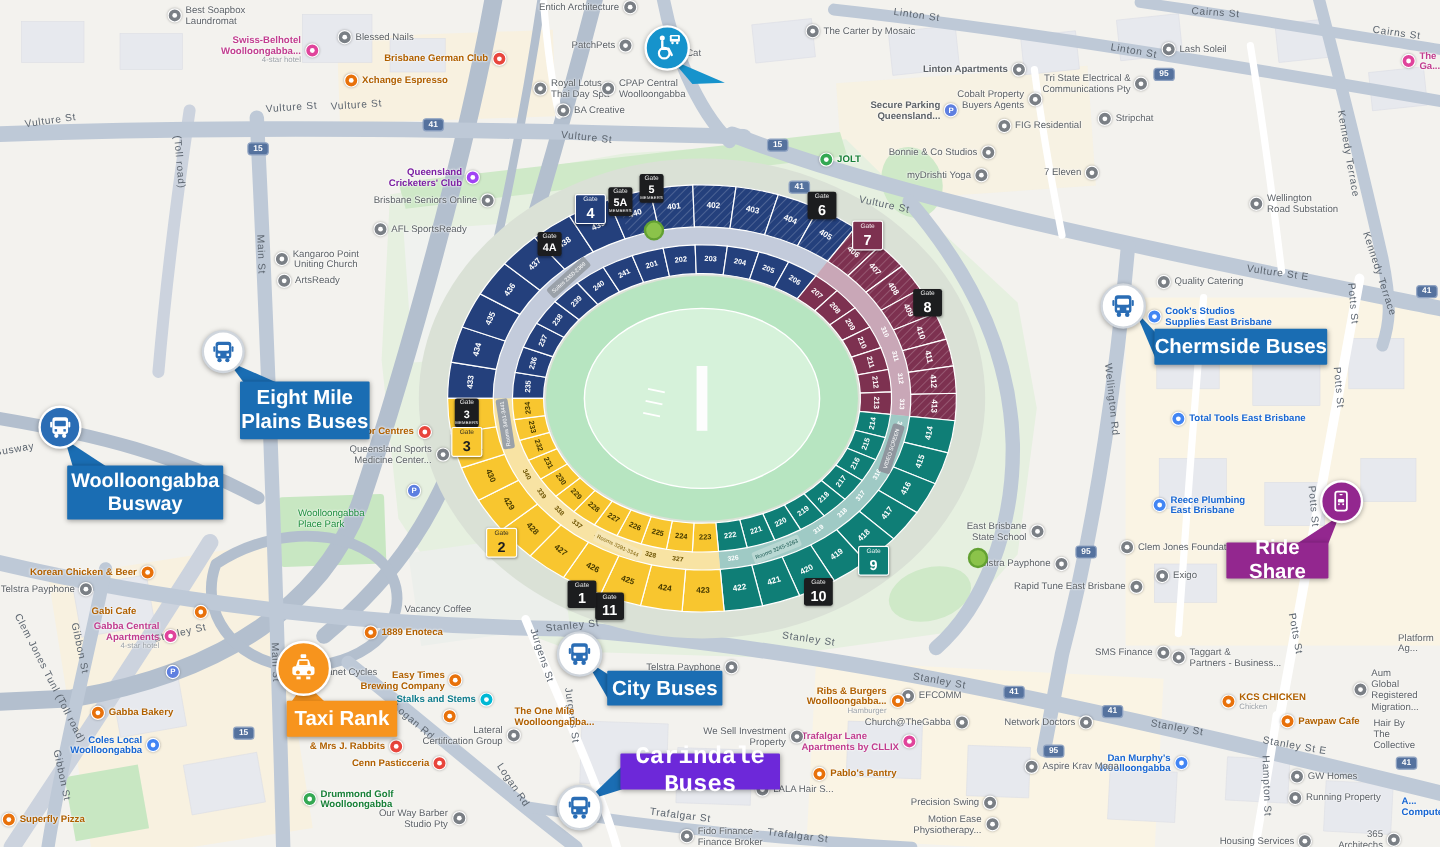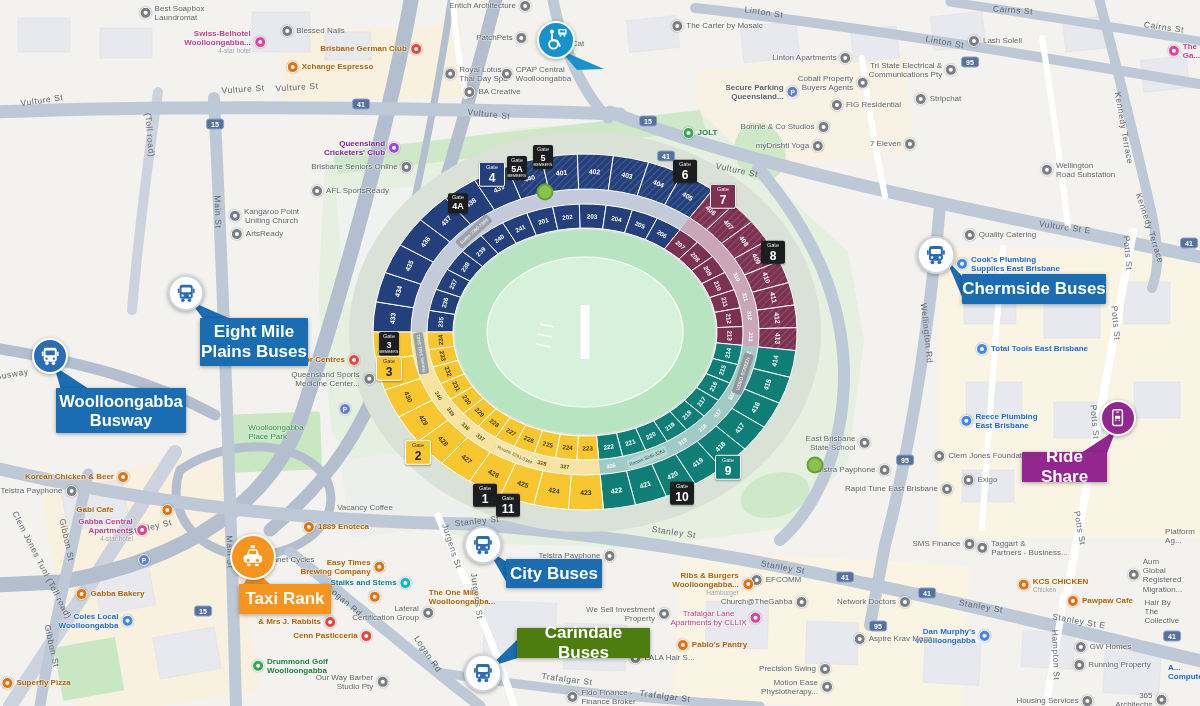--- a/index.html
+++ b/index.html
@@ -468,21 +468,21 @@
       <div class="poi" style="left: 578px; top: 44px; pointer-events: auto;">
         <span class="ptext" style="color: rgb(93, 98, 103); font-weight: 400;">Cat</span>
       </div>
       <div class="poi" style="left: 717px; top: 26px; pointer-events: auto;">
         <span class="dot" style="background: rgb(122, 127, 133);">
           <span class="inner"></span>
         </span>
         <span class="ptext" style="color: rgb(93, 98, 103); font-weight: 400;">The Carter by Mosaic</span>
       </div>
       <div class="poi" style="left: 812px; top: 58px; pointer-events: auto;">
-        <span class="ptext" style="color: rgb(93, 98, 103); font-weight: 400; text-align: right;">Linton Apartments</span>
+        <span class="ptext" style="color: rgb(93, 98, 103); font-weight: 700; text-align: right;">Linton Apartments</span>
         <span class="dot" style="background: rgb(122, 127, 133);">
           <span class="inner"></span>
         </span>
       </div>
       <div class="poi" style="left: 762px; top: 92px; pointer-events: auto;">
         <span class="ptext" style="color: rgb(93, 98, 103); font-weight: bold; text-align: right;">Secure Parking
 Queensland...</span>
         <span class="dot pp">P</span>
       </div>
       <div class="poi" style="left: 785px; top: 127px; pointer-events: auto;">
@@ -557,21 +557,21 @@
       <div class="poi" style="left: 1000px; top: 235px; pointer-events: auto;">
         <span class="dot" style="background: rgb(122, 127, 133);">
           <span class="inner"></span>
         </span>
         <span class="ptext" style="color: rgb(93, 98, 103); font-weight: 400;">Quality Catering</span>
       </div>
       <div class="poi" style="left: 1008px; top: 264px; pointer-events: auto;">
         <span class="dot" style="background: rgb(66, 133, 244);">
           <span class="inner"></span>
         </span>
-        <span class="ptext" style="color: rgb(25, 103, 210); font-weight: bold;">Cook's Plumbing
+        <span class="ptext" style="color: rgb(25, 103, 210); font-weight: bold;">Cook's Studios
 Supplies East Brisbane</span>
       </div>
       <div class="poi" style="left: 1032px; top: 349px; pointer-events: auto;">
         <span class="dot" style="background: rgb(66, 133, 244);">
           <span class="inner"></span>
         </span>
         <span class="ptext" style="color: rgb(25, 103, 210); font-weight: bold;">Total Tools East Brisbane</span>
       </div>
       <div class="poi" style="left: 999px; top: 421px; pointer-events: auto;">
         <span class="dot" style="background: rgb(66, 133, 244);">
@@ -722,21 +722,21 @@
         <span class="ptext" style="color: rgb(93, 98, 103); font-weight: 400;">EFCOMM</span>
       </div>
       <div class="poi" style="left: 713px; top: 584px; pointer-events: auto;">
         <span class="ptext" style="color: rgb(176, 96, 0); font-weight: bold; text-align: right;">Ribs &amp; Burgers
 Woolloongabba...<span class="sub">Hamburger</span></span>
         <span class="dot" style="background: rgb(232, 113, 10);">
           <span class="inner"></span>
         </span>
       </div>
       <div class="poi" style="left: 716px; top: 618px; pointer-events: auto;">
-        <span class="ptext" style="color: rgb(193, 61, 143); font-weight: normal; text-align: center;">Trafalgar Lane
+        <span class="ptext" style="color: rgb(193, 61, 143); font-weight: bold; text-align: left;">Trafalgar Lane
 Apartments by CLLIX</span>
         <span class="dot" style="background: rgb(224, 67, 155);">
           <span class="inner"></span>
         </span>
       </div>
       <div class="poi" style="left: 712px; top: 645px; pointer-events: auto;">
         <span class="dot" style="background: rgb(232, 113, 10);">
           <span class="inner"></span>
         </span>
         <span class="ptext" style="color: rgb(176, 96, 0); font-weight: bold;">Pablo's Pantry</span>
@@ -1089,15 +1089,15 @@
       <rect x="3" y="7" width="1.8" height="5" rx=".8" fill="#2a6db5"></rect>
       <rect x="19.2" y="7" width="1.8" height="5" rx=".8" fill="#2a6db5"></rect>
       <rect x="5" y="3" width="14" height="15" rx="2.5" fill="#2a6db5"></rect>
       <rect x="7" y="6" width="10" height="5" rx="1" fill="#ffffff"></rect>
       <rect x="7" y="13.5" width="2.2" height="2.2" fill="#ffffff"></rect>
       <rect x="14.8" y="13.5" width="2.2" height="2.2" fill="#ffffff"></rect>
       <circle cx="8.5" cy="19.5" r="1.9" fill="#2a6db5"></circle>
           <circle cx="15.5" cy="19.5" r="1.9" fill="#2a6db5"></circle>
         </svg>
       </div>
-      <div class="callout" style="left: 517px; top: 628px; width: 133px; height: 30px; background: #4d7c0f; font-size: 17px; pointer-events: auto;">Carindale Buses</div>
+      <div class="callout" style="left: 517px; top: 628px; width: 133px; height: 30px; background: #6d28d9; font-size: 20px; pointer-events: auto; font-family: Liberation Mono, monospace;">Carindale Buses</div>
     </div>
 </div>
 
 </body></html>

